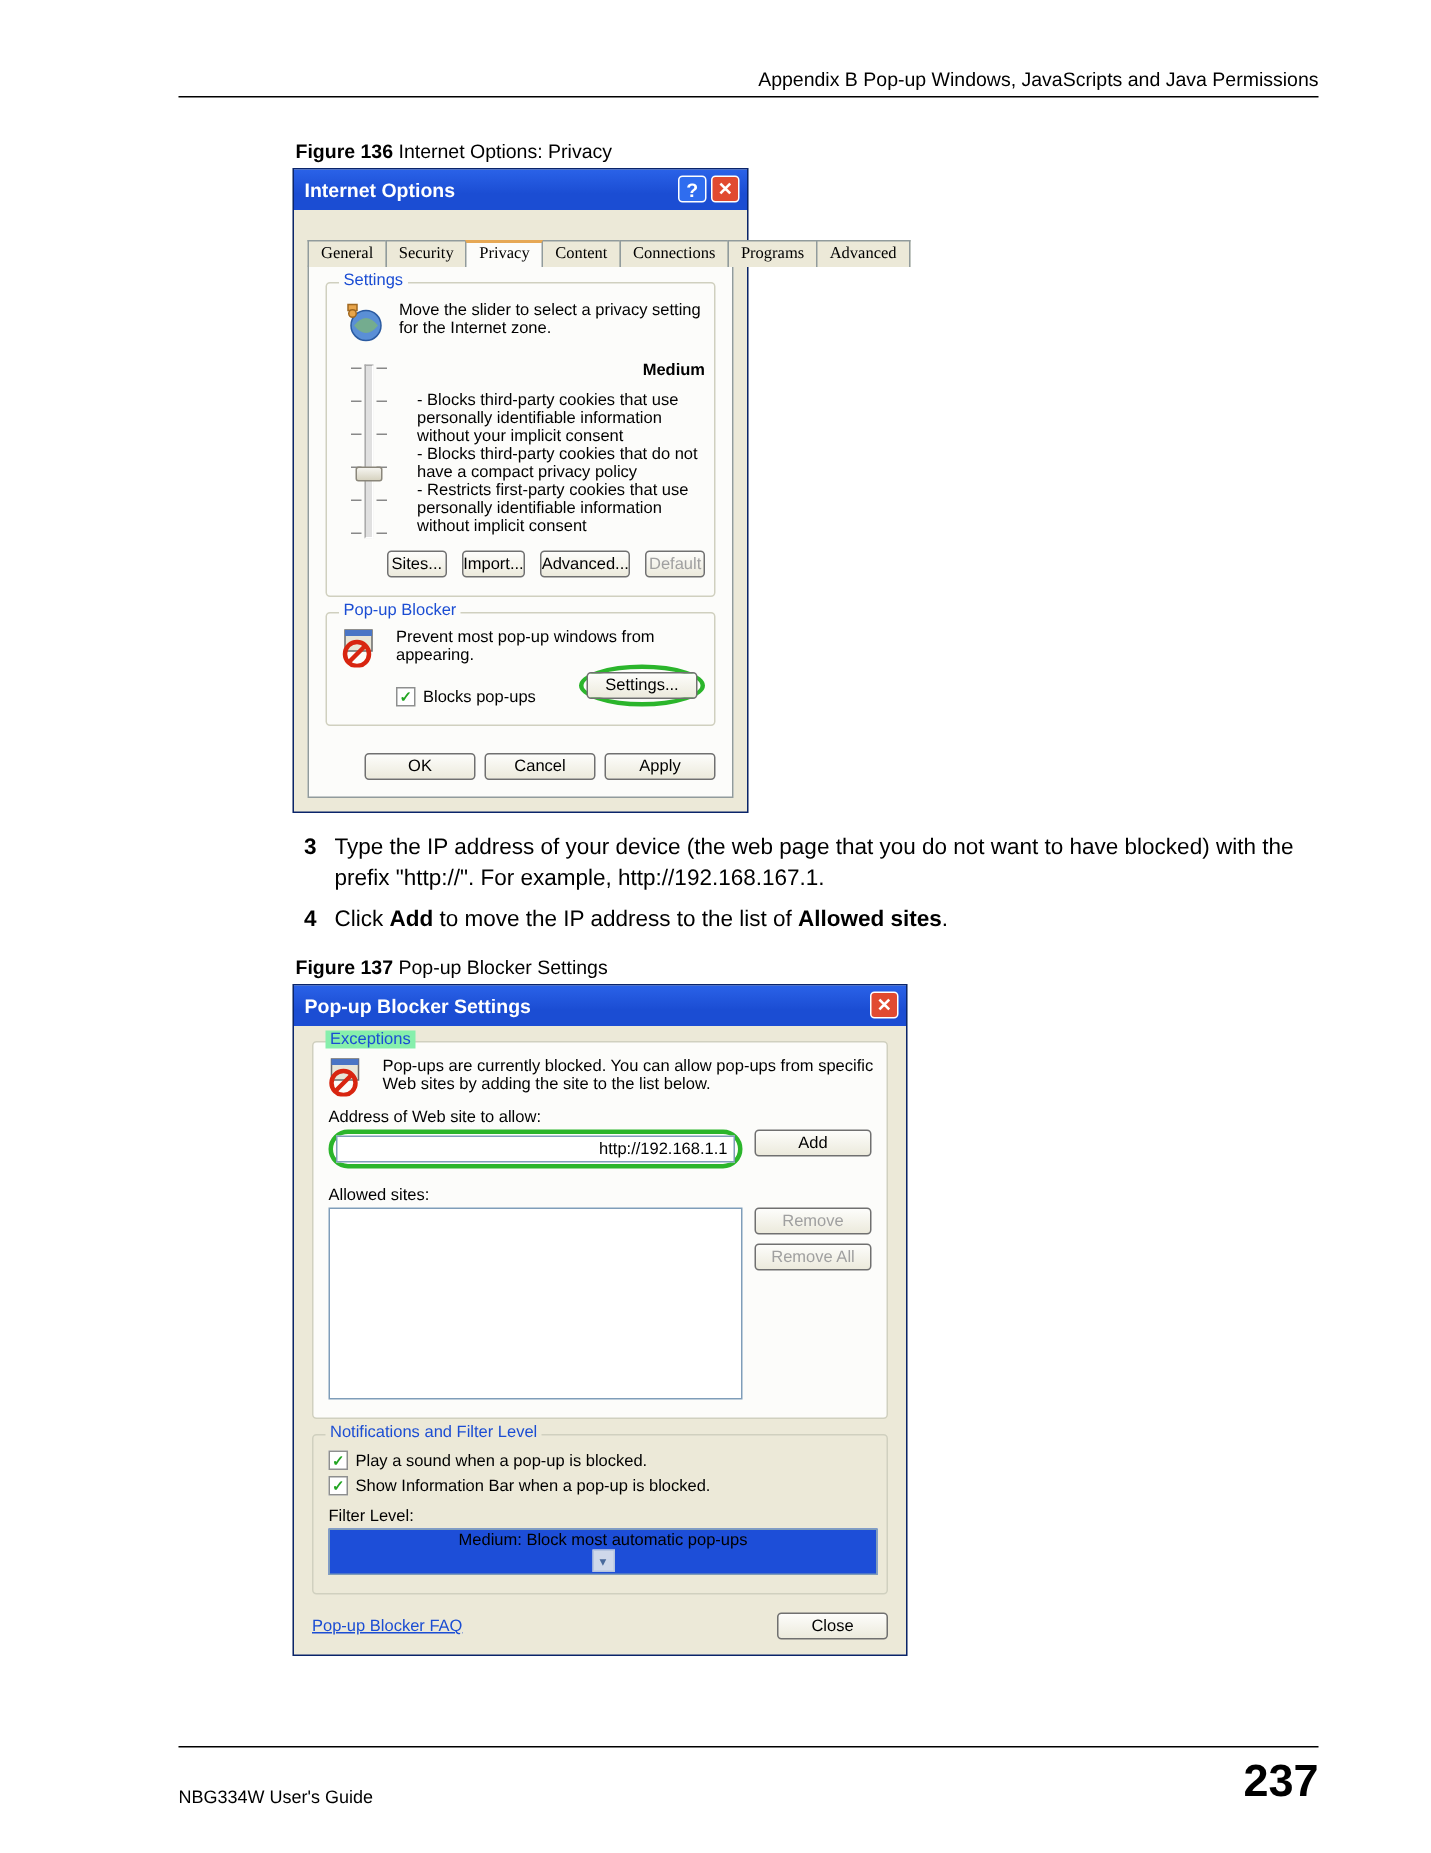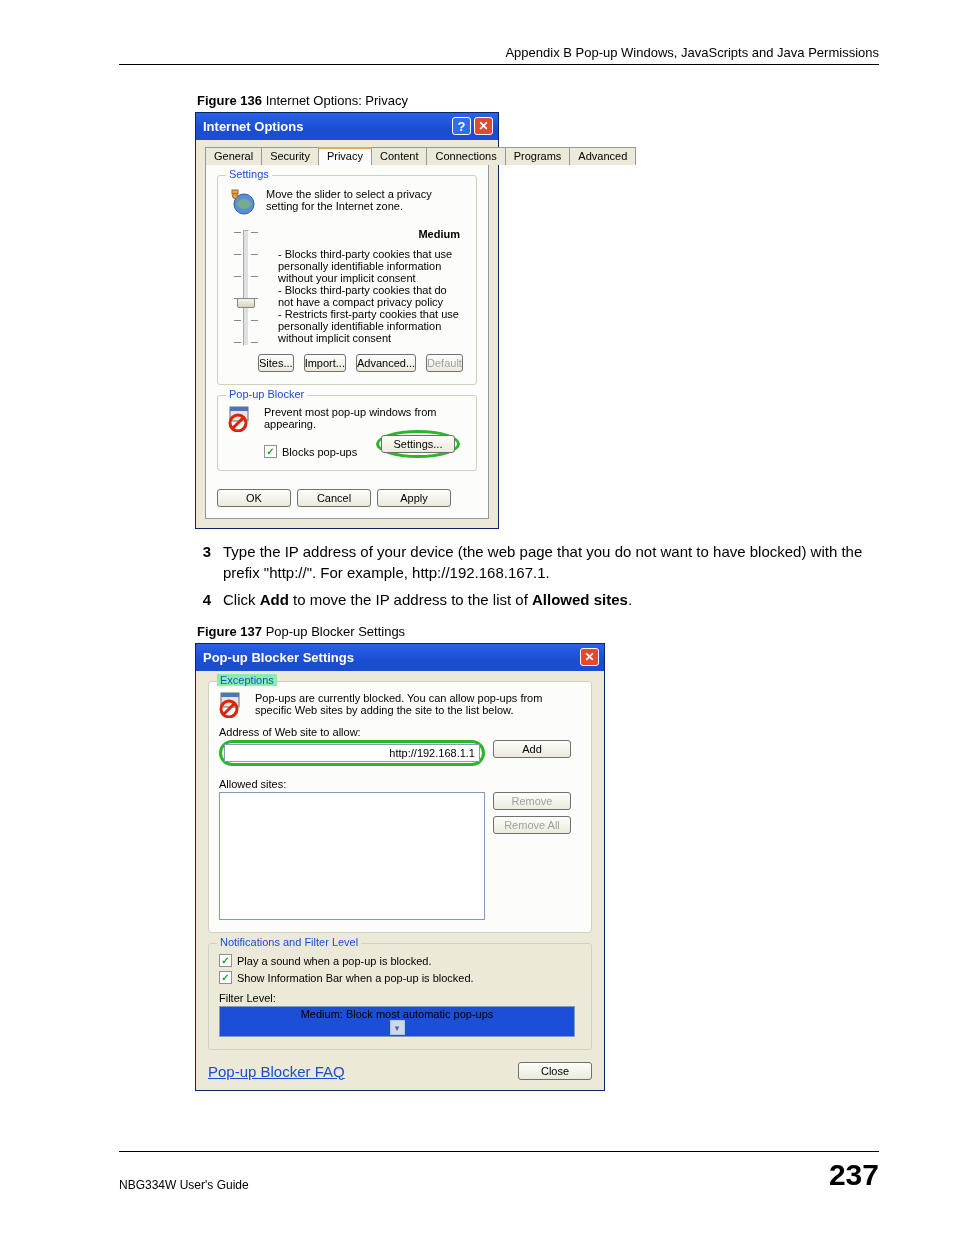--- a/index.html
+++ b/index.html
@@ -53,21 +53,21 @@
     border-radius: 3px;
     display: flex;
     align-items: center;
     justify-content: center;
     font-weight: bold;
     font-size: 13px;
   }
   .help-icon { background: #2f6def; }
   .close-icon { background: #e14a30; font-size: 12px; }
   .xp-body { padding: 7px 9px 9px 9px; }
-  .tabs { display: flex; margin: 0 0 -1px 0; }
+  .tabs { display: flex; margin: 13px 0 -1px 0; font-family: Liberation Serif, serif; }
   .tab {
     background: #ece9d8;
     border: 1px solid #919b9c;
     border-bottom: none;
     padding: 2px 8px 3px 8px;
     font-size: 11px;
     position: relative;
     margin-right: -1px;
     color: #000;
   }
@@ -78,21 +78,21 @@
     padding-top: 1px;
   }
   .tab-panel {
     background: #fcfcfa;
     border: 1px solid #919b9c;
     padding: 10px 11px 11px 11px;
   }
   .group-box {
     border: 1px solid #d0d0bf;
     border-radius: 3px;
-    padding: 8px 16px 12px 10px;
+    padding: 8px 6px 12px 10px;
     position: relative;
     margin-bottom: 10px;
   }
   .group-title {
     position: absolute;
     top: -8px;
     left: 8px;
     background: #fcfcfa;
     padding: 0 3px;
     color: #1b4dd3;
@@ -183,21 +183,21 @@
     padding: 2px;
     display: inline-block;
   }
   .green-circle-wide {
     border: 3px solid #2bb52b;
     border-radius: 14px;
     padding: 1px 2px;
     display: inline-block;
   }
   .dialog-bottom {
-    display: flex; gap: 6px;
+    display: flex; justify-content: flex-end; gap: 6px;
     padding: 8px 0 0 0;
   }
   .numlist { font-size: 15px; margin: 12px 0 12px 0; padding-left: 78px; }
   .numlist .item { display: flex; gap: 12px; margin-bottom: 6px; line-height: 1.4; }
   .numlist .num { font-weight: bold; width: 14px; flex-shrink: 0; text-align: right; }
   .xp-dialog.popup-settings { width: 410px; }
   .popup-settings .xp-body { padding: 10px 12px; }
   .field-label { color: #000; font-size: 11px; display: block; margin: 8px 0 2px 0; }
   .xp-input {
     width: 100%; font-size: 11px;
@@ -222,21 +222,21 @@
     font-family: Tahoma, Arial, sans-serif;
     flex-direction: column;
   }
   .drop-btn {
     width: 15px; height: 15px; background: #cfd8ea;
     border: 1px solid #b5c4df; color: #4a6a9c;
     display: flex; align-items: center; justify-content: center;
     font-size: 9px;
   }
   .faq-row { display: flex; justify-content: space-between; align-items: center; margin-top: 12px; }
-  .link { color: #1b4dd3; text-decoration: underline; font-size: 15px; }
+  .link { color: #1b4dd3; text-decoration: underline; font-size: 11px; }
   .footer-area {
     margin-top: 60px;
     border-top: 1.5px solid #000;
     padding-top: 6px;
     display: flex; justify-content: space-between; align-items: flex-end;
     font-size: 12px;
   }
   .page-num { font-size: 30px; font-weight: bold; }
 </style>
 </head>

